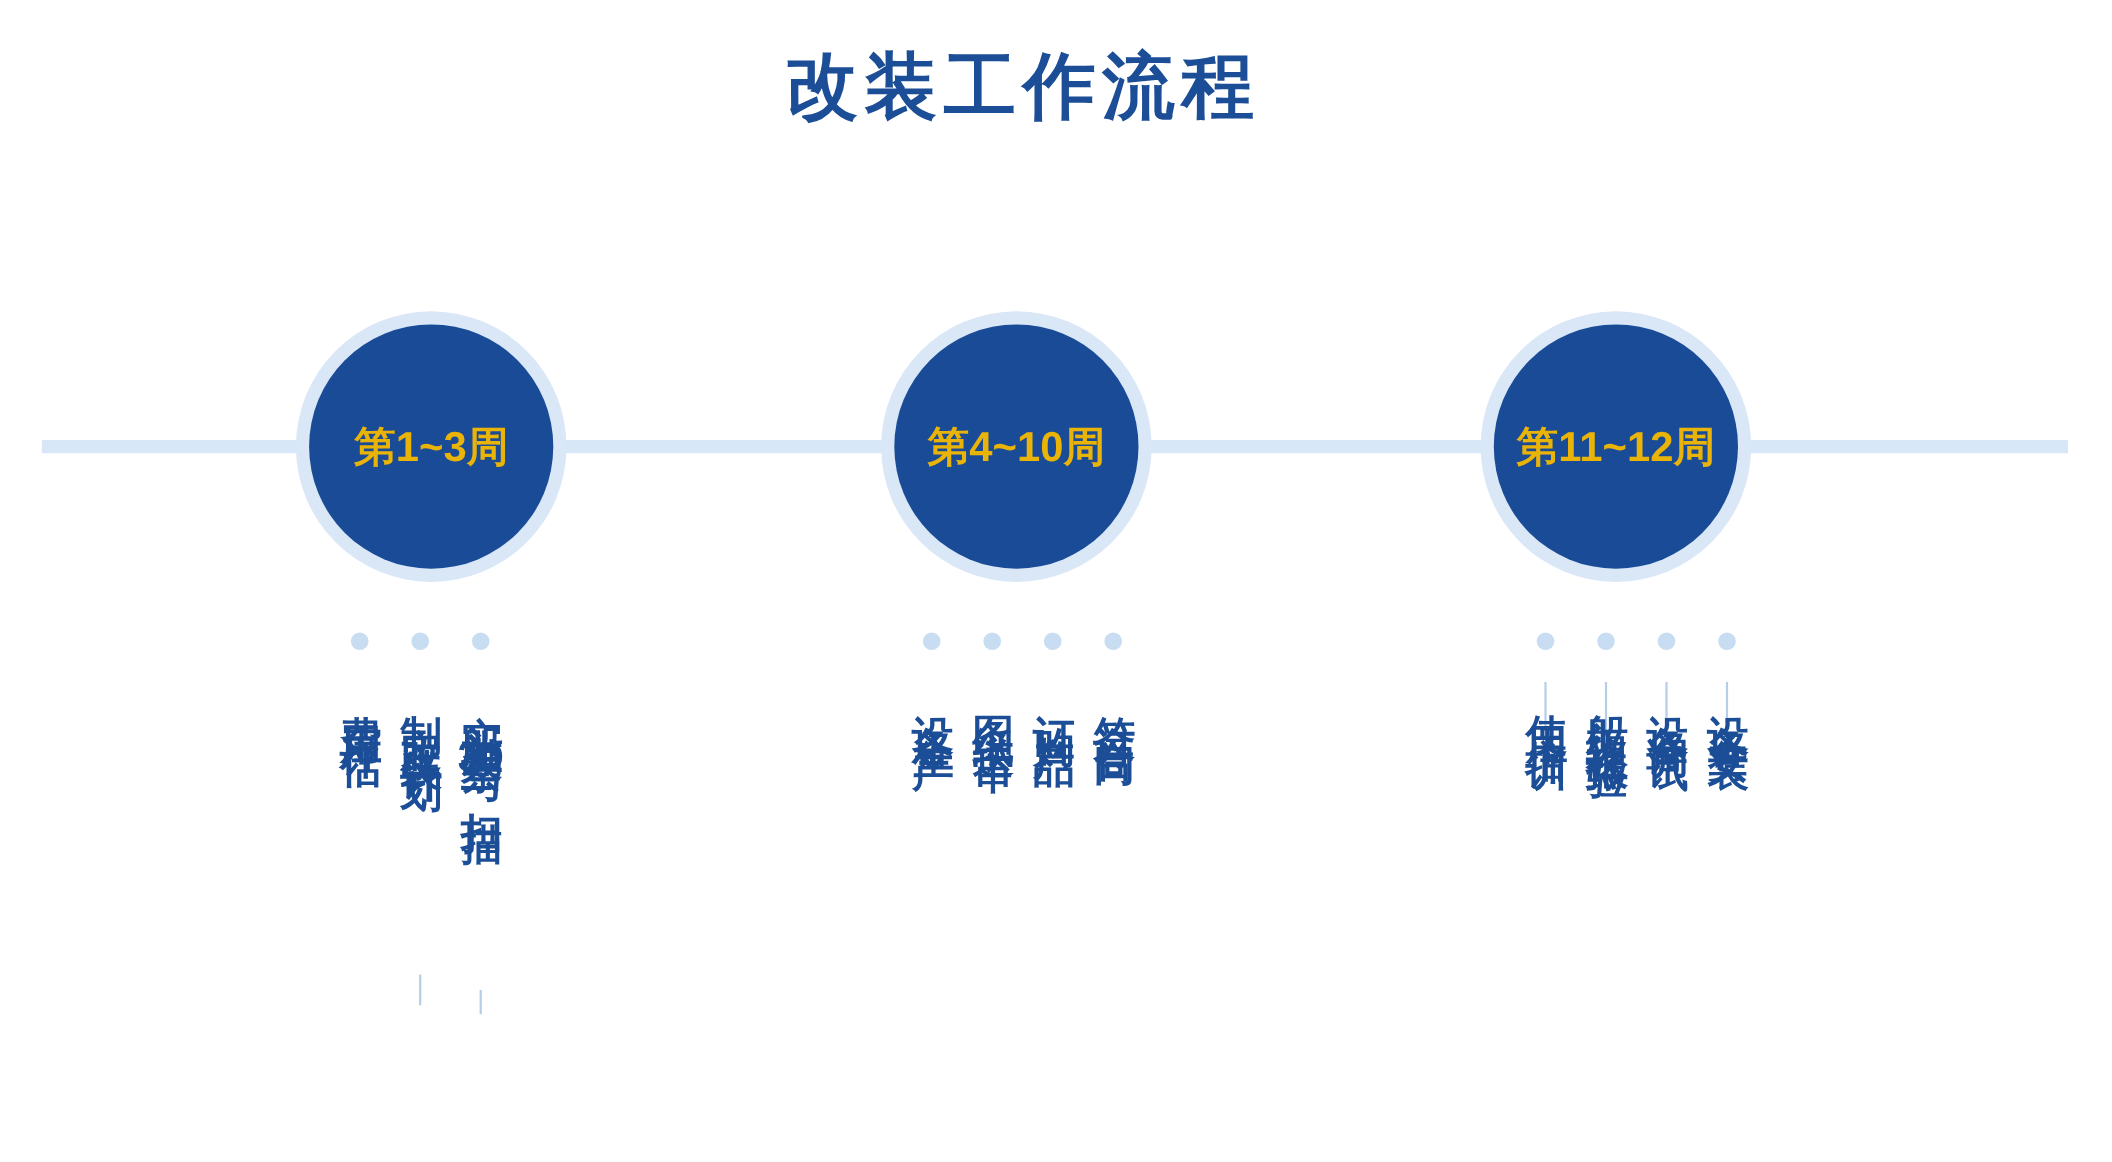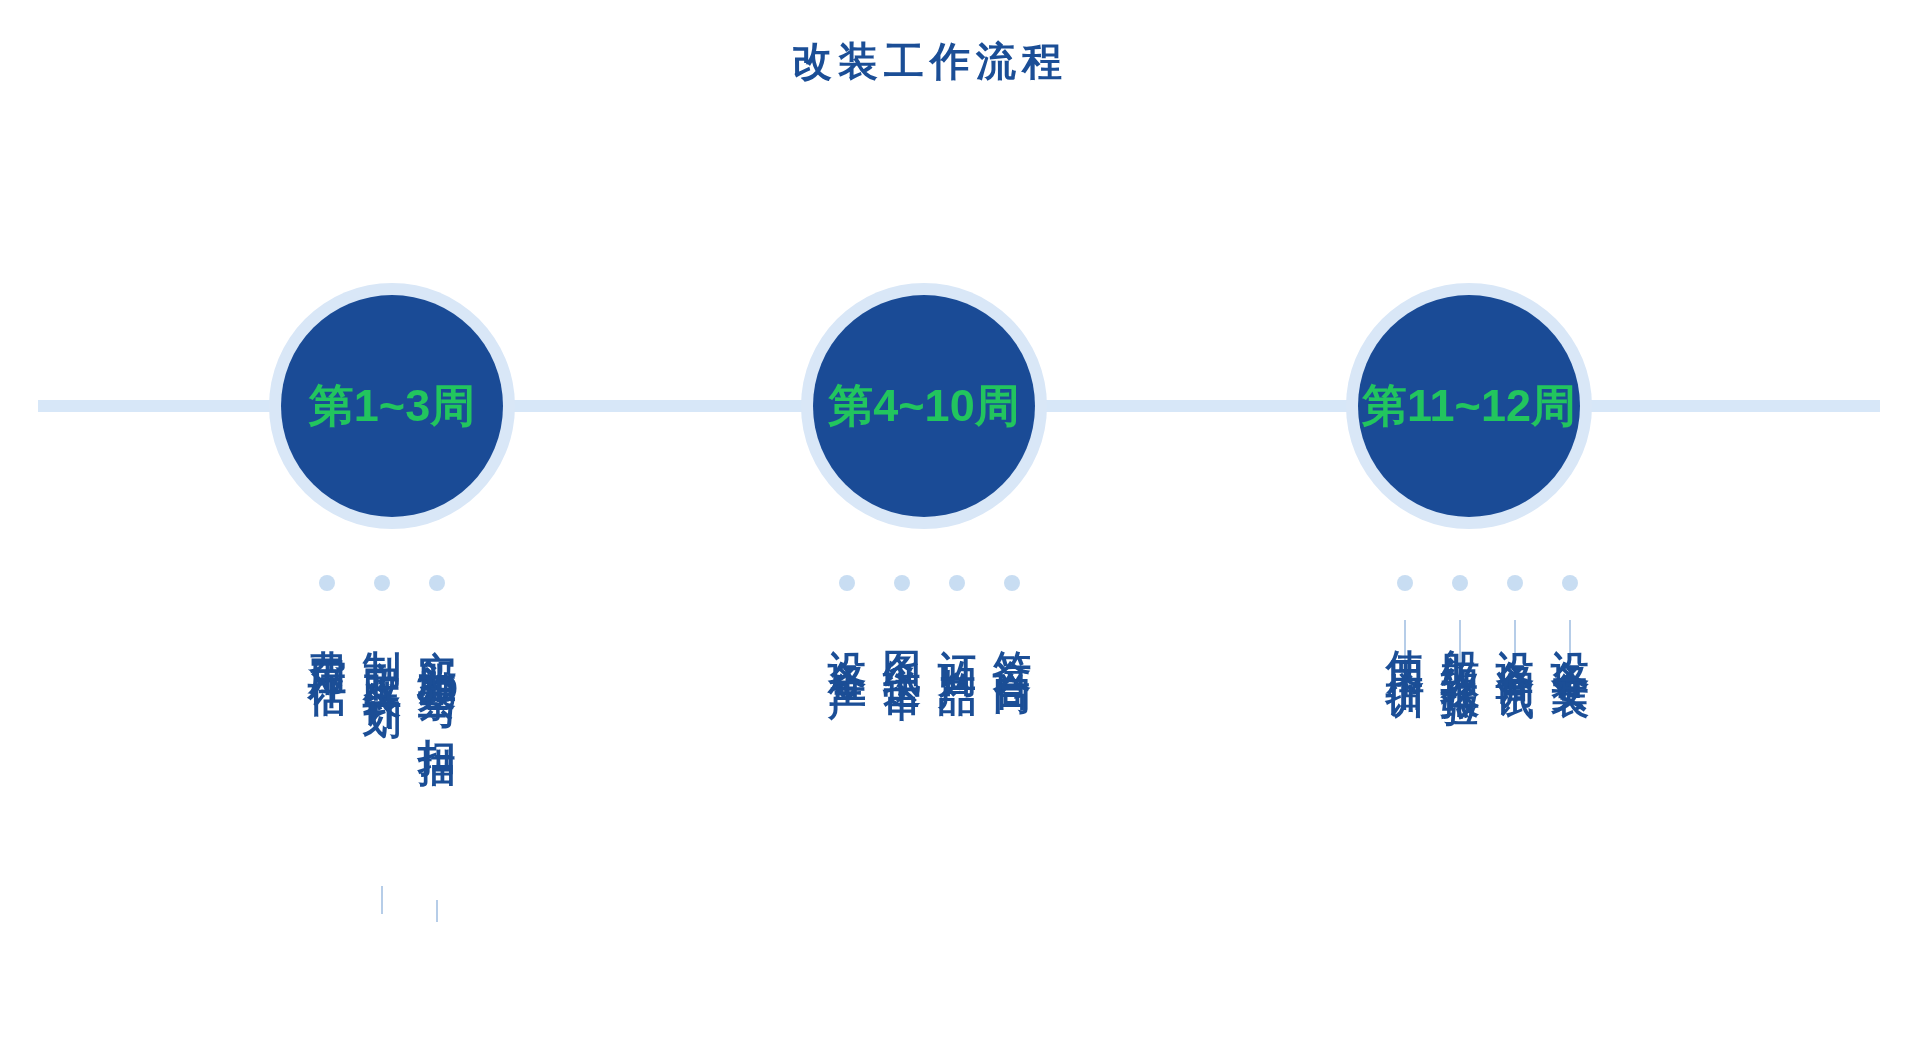--- a/index.html
+++ b/index.html
@@ -2,37 +2,37 @@
 <html><head>
 <meta charset="utf-8">
 <style>
   html,body{margin:0;padding:0;}
   body{
     width:1920px;height:1056px;background:#ffffff;position:relative;overflow:hidden;
     font-family:"Liberation Sans","DejaVu Sans",sans-serif;
   }
   .title{
     position:absolute;top:34px;left:0;width:1860px;margin:0;
-    text-align:center;font-size:40px;font-weight:700;color:#1b4e96;
+    text-align:center;font-size:66px;font-weight:700;color:#1b4e96;
     letter-spacing:6px;
   }
   .timeline-line{
     position:absolute;left:38px;top:400px;width:1842px;height:12px;
     background:#d7e7f8;z-index:0;
   }
   .node{
     position:absolute;top:283px;width:246px;height:246px;border-radius:50%;
     background:#d9e7f7;z-index:1;display:flex;align-items:center;justify-content:center;
   }
   .node-inner{
     width:222px;height:222px;border-radius:50%;background:#1a4b96;
     display:flex;align-items:center;justify-content:center;
   }
   .node-label{
-    color:#22c55e;font-size:45px;font-weight:700;white-space:nowrap;
+    color:#eab308;font-size:38px;font-weight:700;white-space:nowrap;
   }
   .group{position:absolute;top:575px;z-index:1;}
   .dots{display:flex;flex-direction:row-reverse;height:16px;margin-bottom:29px;}
   .dot-slot{width:55px;display:flex;align-items:center;justify-content:center;}
   .dot{width:16px;height:16px;border-radius:50%;background:#c8ddf2;display:block;}
   .vtext{
     writing-mode:vertical-rl;text-orientation:mixed;
     display:block;margin-left:auto;margin-right:0;
     font-size:38px;font-weight:700;color:#1b4e96;letter-spacing:10px;
   }

